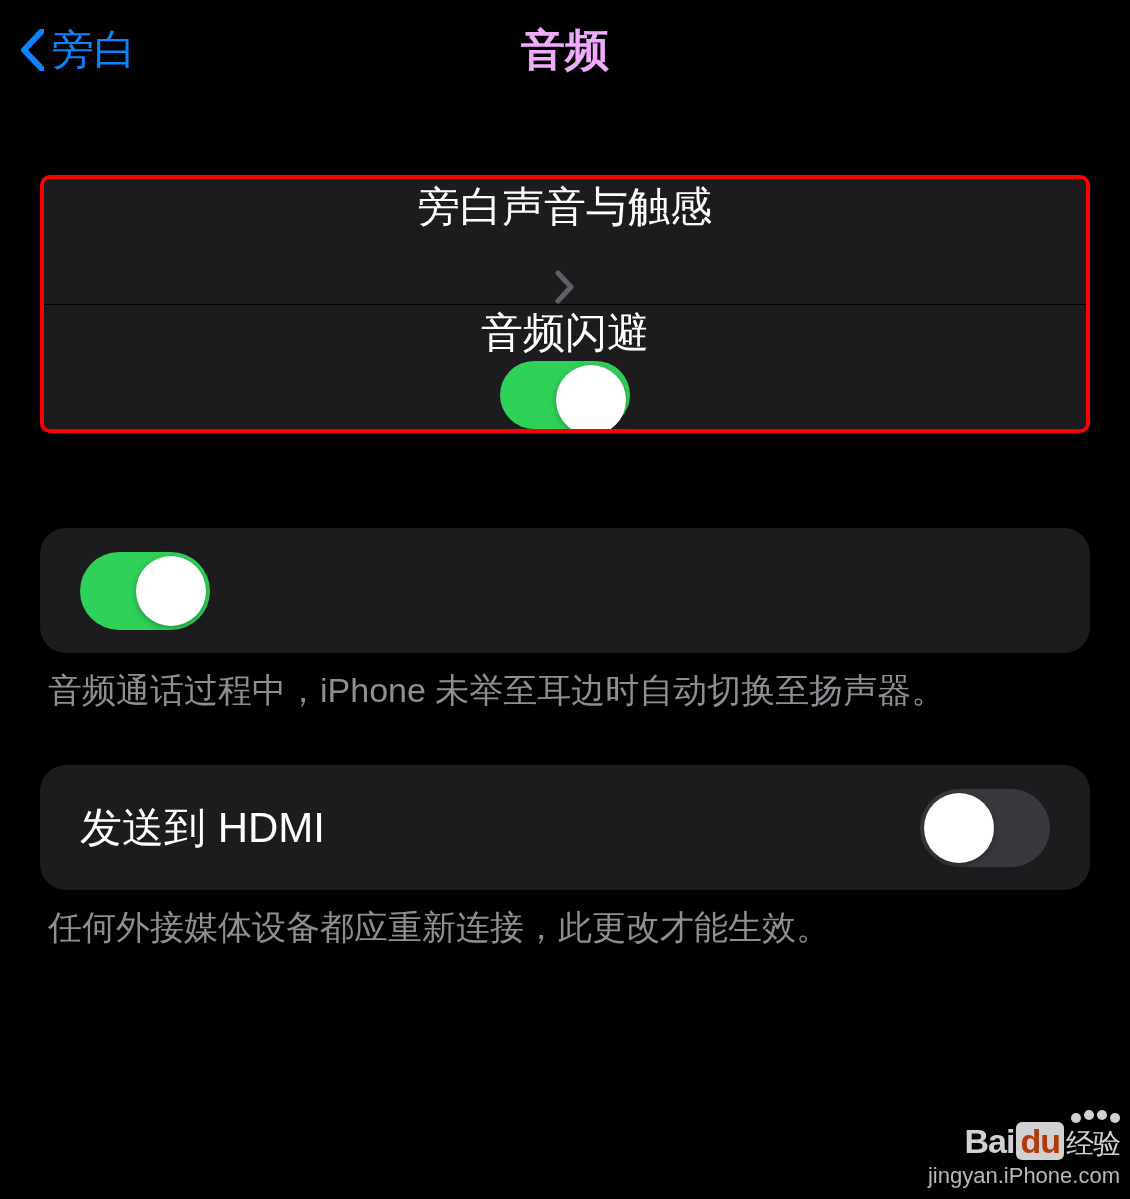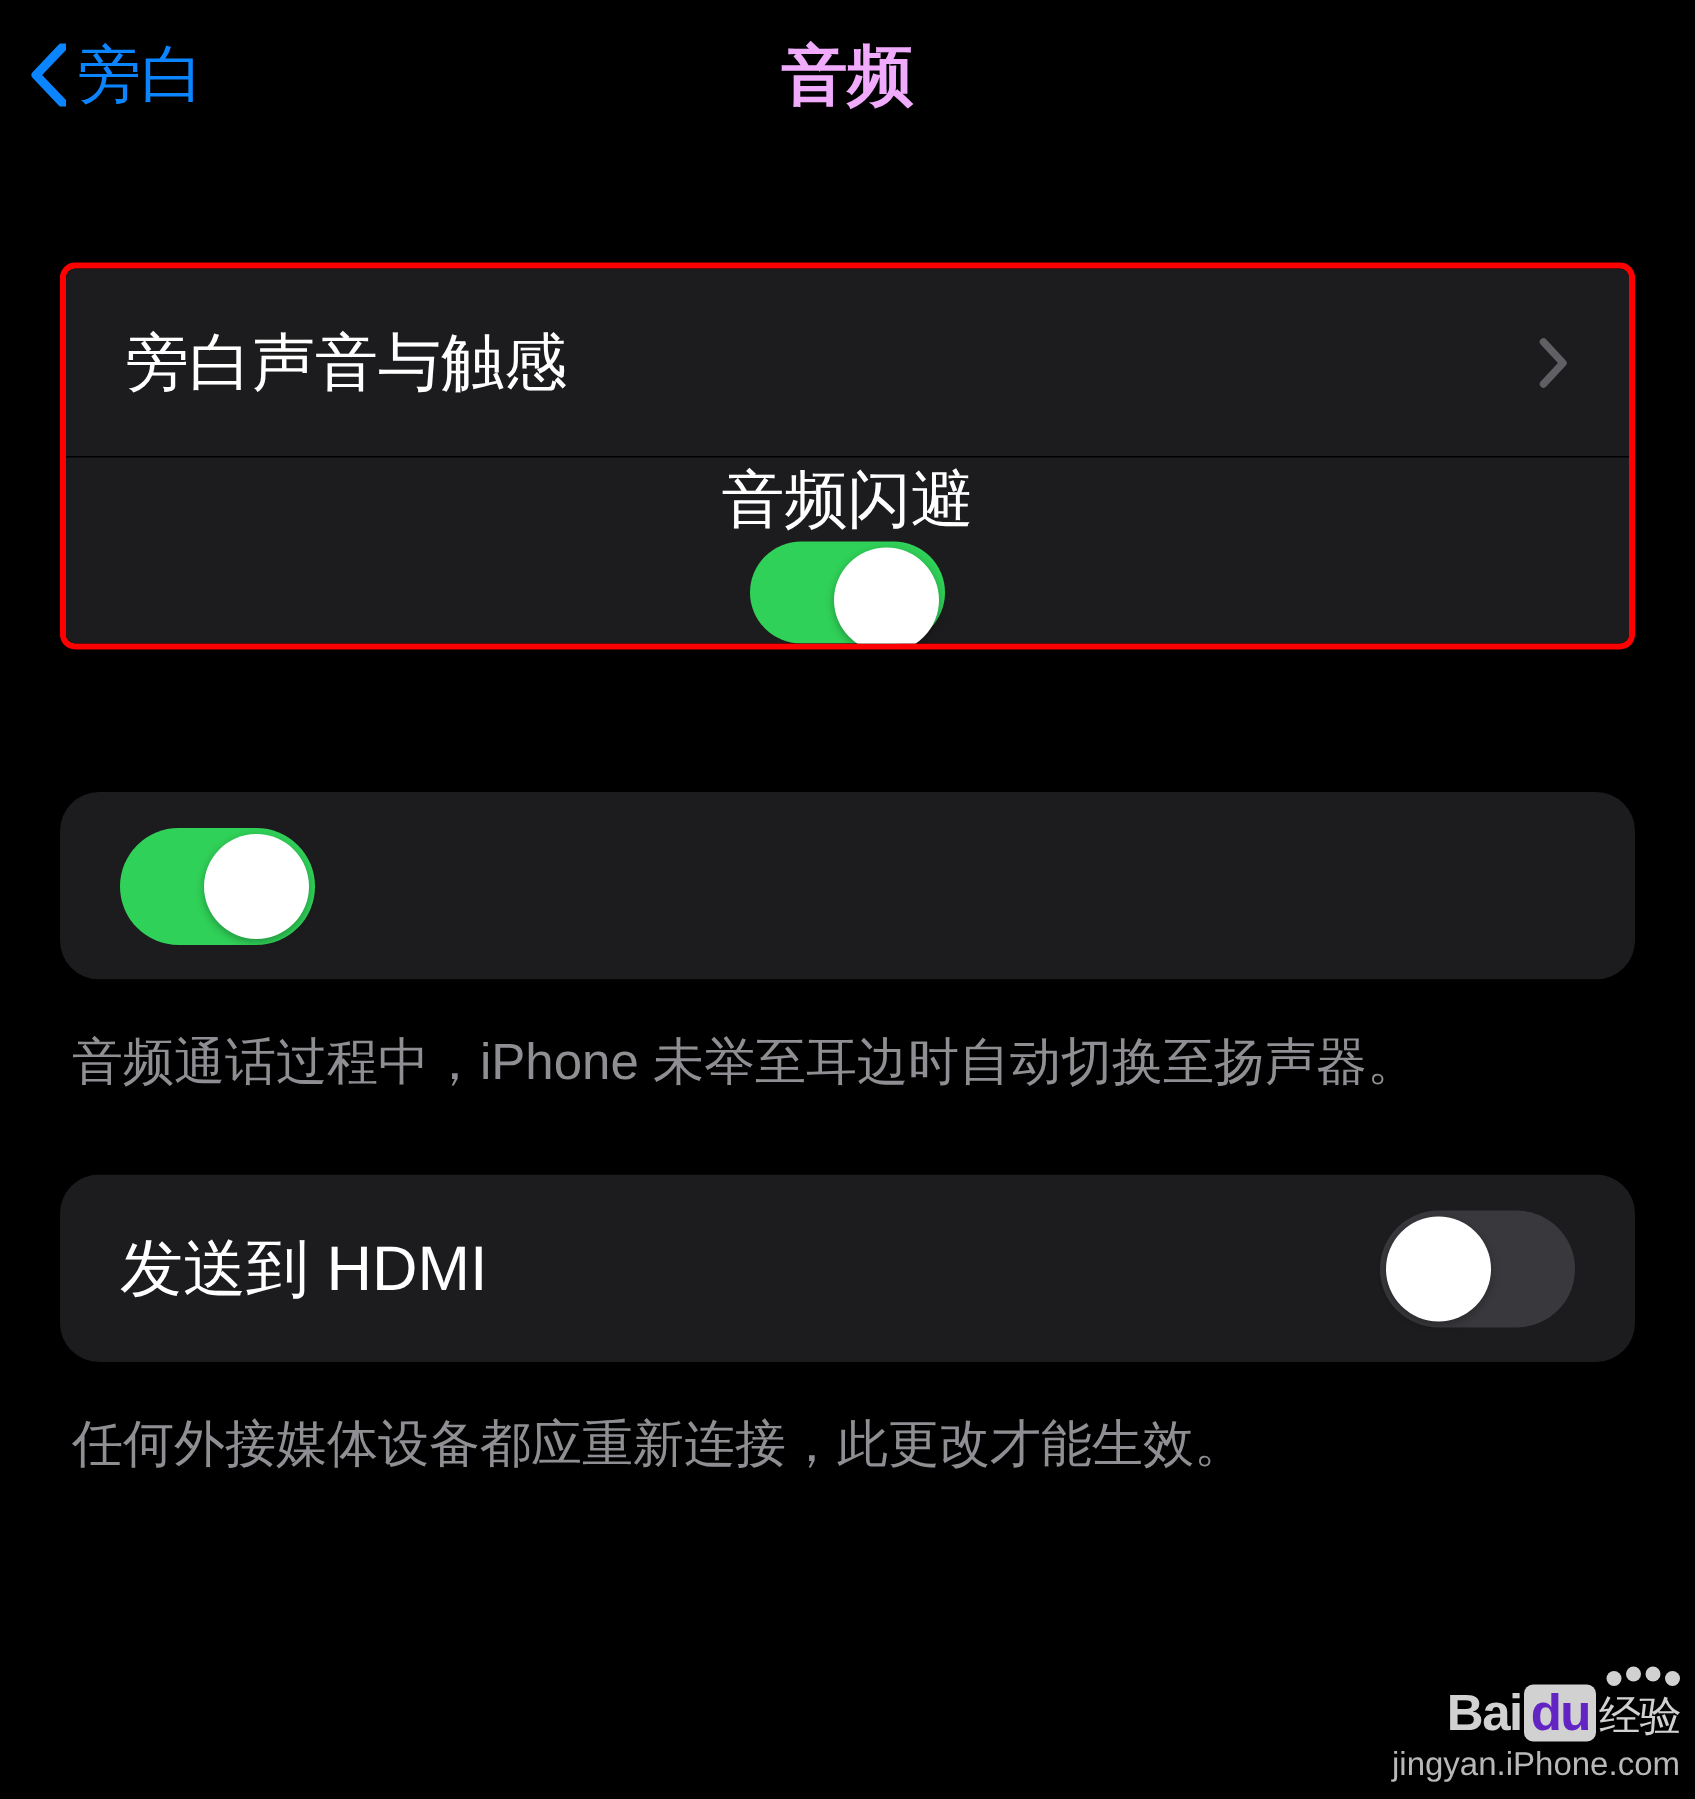--- a/index.html
+++ b/index.html
@@ -110,31 +110,32 @@
     .toggle.on .toggle-knob {
       right: 4px;
     }
     .toggle.off .toggle-knob {
       left: 4px;
     }
     .footer-text {
       color: #8e8e93;
       font-size: 34px;
       line-height: 1.5;
-      padding: 30px 48px 0 48px;
+      padding: 12px 48px 0 48px;
     }
     .highlighted {
       border: 4px solid #ff0000;
       border-radius: 10px;
       position: relative;
       z-index: 10;
     }
     .highlighted .settings-row:first-child {
       border-top-left-radius: 6px;
       border-top-right-radius: 6px;
+      flex-direction: column;
     }
     .watermark {
       position: absolute;
       right: 10px;
       bottom: 10px;
       color: #e8e8e8;
       text-align: right;
       opacity: 0.9;
     }
     .watermark-top {
@@ -157,21 +158,21 @@
     }
     .paw span:nth-child(1) { transform: translateY(3px); }
     .paw span:nth-child(4) { transform: translateY(3px); }
     .baidu-logo {
       font-size: 34px;
       font-weight: 700;
       letter-spacing: -1px;
     }
     .baidu-logo .du {
       background: #e8e8e8;
-      color: #6d28d9;
+      color: #c2410c;
       border-radius: 6px;
       padding: 0 4px;
       margin: 0 2px;
     }
     .jingyan {
       font-size: 28px;
       font-weight: 400;
     }
     .watermark-url {
       font-size: 22px;

